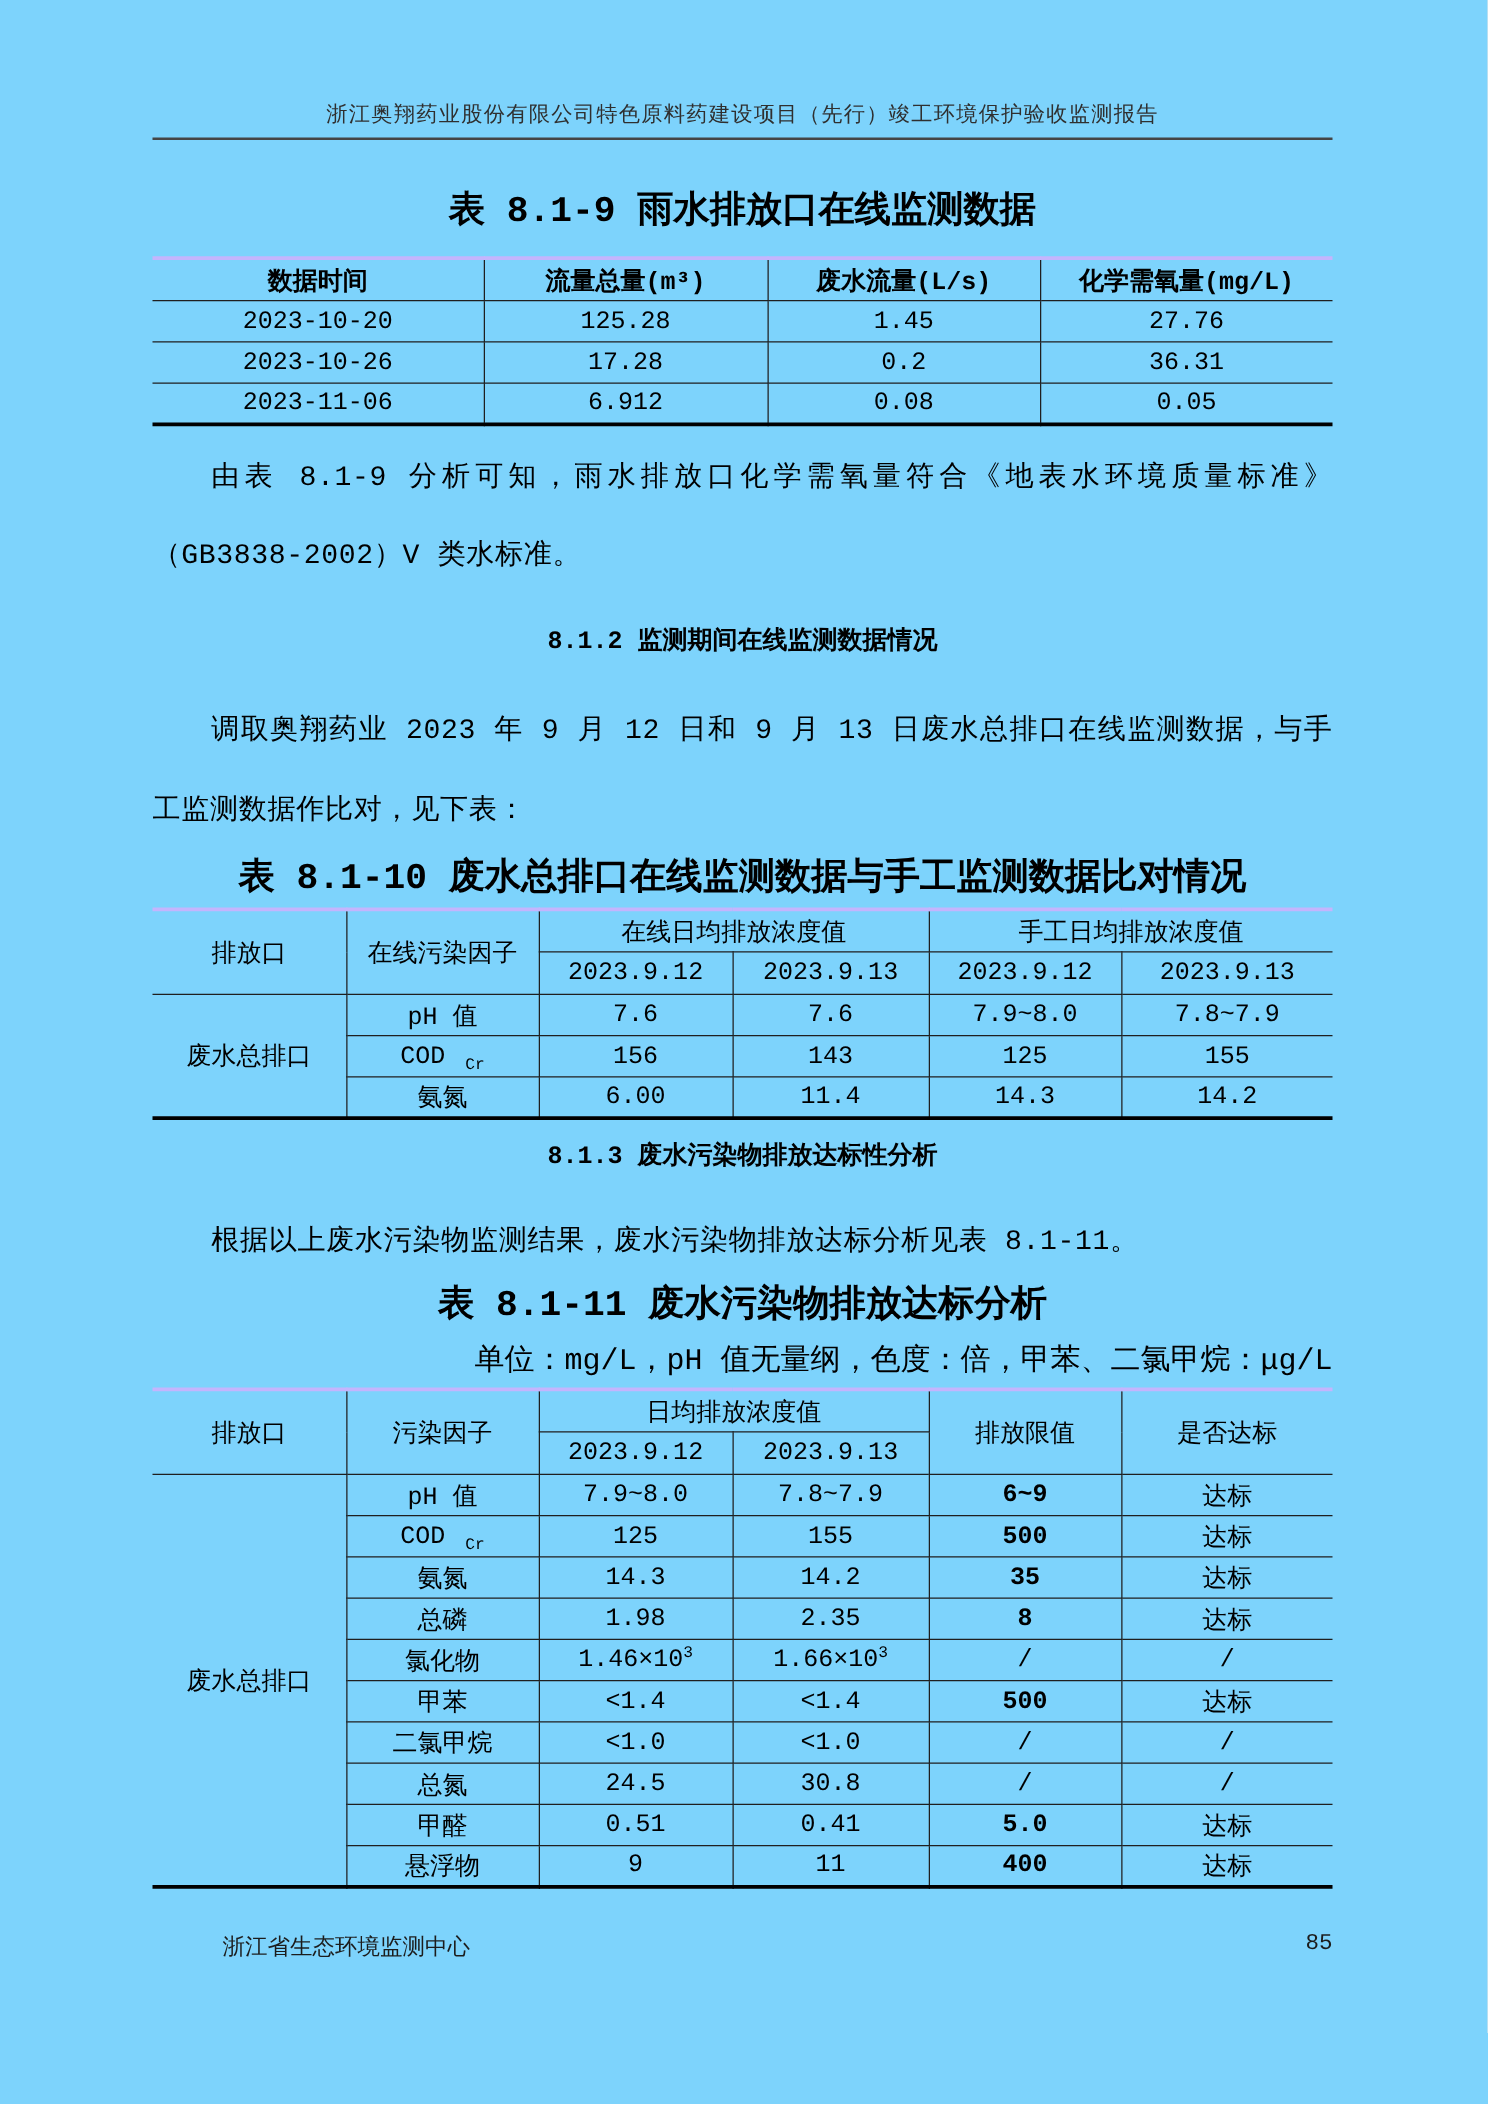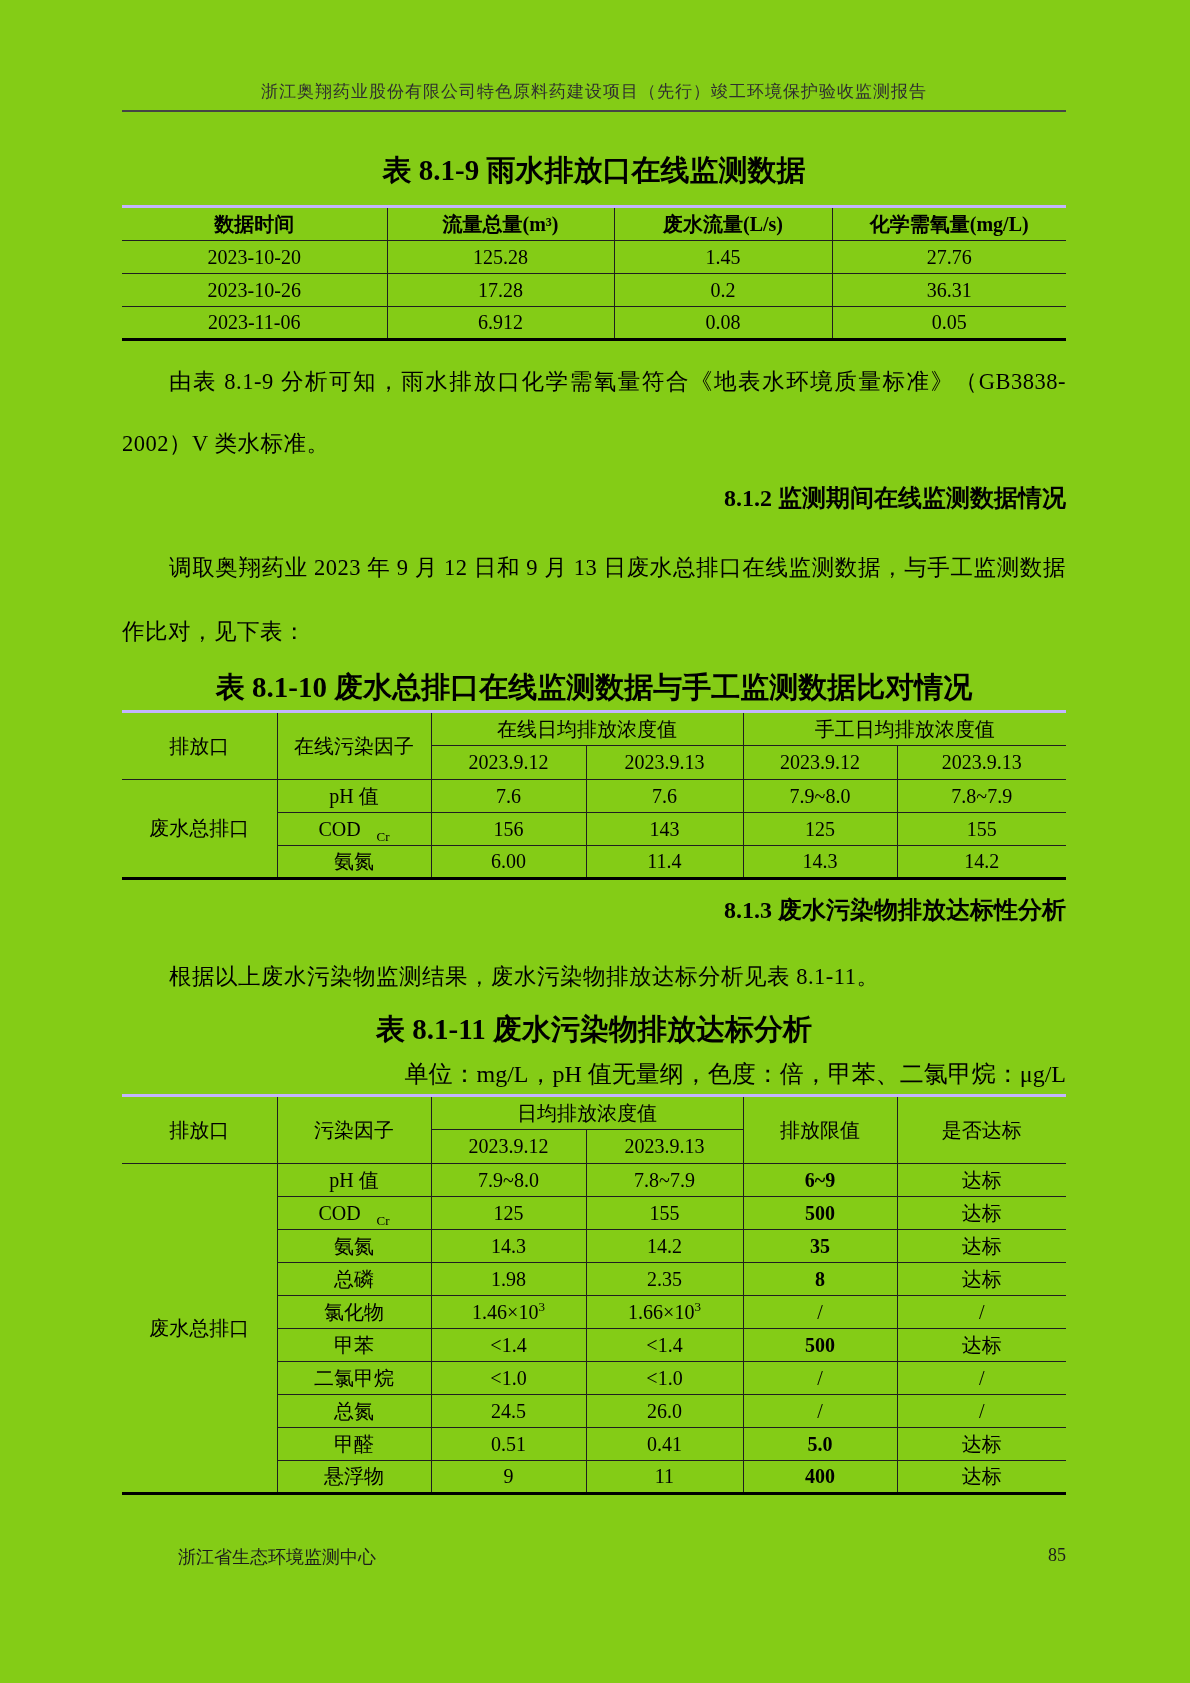--- a/index.html
+++ b/index.html
@@ -1,17 +1,17 @@
 <!DOCTYPE html>
 <html><head>
 <meta charset="utf-8">
 <style>
   html,body{margin:0;padding:0;background:#e8e8e8;}
-  .page{position:relative;width:1190px;height:1683px;background:#84cc16;margin:0 auto;
-        font-family:Liberation Serif, serif;color:#000;overflow:hidden;}
+  .page{position:relative;width:1190px;height:1683px;background:#7dd3fc;margin:0 auto;
+        font-family:Liberation Mono, monospace;color:#000;overflow:hidden;}
   .doc-header{position:absolute;top:80px;left:122px;width:944px;text-align:center;
               font-size:17px;letter-spacing:1px;color:#2f2f2f;padding-bottom:7px;
               border-bottom:2px solid #454545;}
   .content{position:absolute;top:126px;left:122px;width:944px;}
   .tbl-title{margin:31px 0 0 0;text-align:center;font-weight:bold;font-size:29px;line-height:26px;}
   .tbl-title.t10{margin-top:10px;}
   .tbl-title.t11{margin-top:22px;}
   .units-line{margin:20px 0 0 0;text-align:right;font-size:24px;line-height:24px;}
   table{border-collapse:collapse;width:100%;table-layout:fixed;
         border-top:3px solid #c4b5fd;border-bottom:3px solid #000;font-size:20px;}
@@ -25,21 +25,21 @@
   .t9 th{font-weight:bold;}
   .t10{margin-top:10px;}
   .t11{margin-top:8px;}
   td.bold{font-weight:bold;}
   sub{font-size:13px;line-height:0;padding-left:16px;}
   sup{font-size:13px;line-height:0;}
   .para{margin:10px 0 0 0;font-size:22.5px;line-height:62px;text-align:justify;
         text-indent:47px;letter-spacing:0.5px;}
   .para.p2{margin-top:22px;line-height:64px;}
   .para.p3{margin-top:34px;line-height:34px;}
-  .sec-heading{margin:7px 0 0 0;font-size:24px;font-weight:bold;line-height:32px;text-align:right;}
+  .sec-heading{margin:23px 0 0 0;font-size:20px;font-weight:bold;line-height:32px;text-align:center;}
   .sec-heading.h813{margin-top:14px;}
   .doc-footer{position:absolute;top:1545px;left:122px;width:944px;font-size:18px;color:#1c1c1c;}
   .footer-org{position:absolute;left:56px;top:0;}
   .footer-page{position:absolute;left:0;width:100%;text-align:right;top:0;}
 </style>
 </head>
 <body>
 
 <div class="page">
 
@@ -220,21 +220,21 @@
           <tr>
             <td>二氯甲烷</td>
             <td>&lt;1.0</td>
             <td>&lt;1.0</td>
             <td>/</td>
             <td>/</td>
           </tr>
           <tr>
             <td>总氮</td>
             <td>24.5</td>
-            <td>26.0</td>
+            <td>30.8</td>
             <td>/</td>
             <td>/</td>
           </tr>
           <tr>
             <td>甲醛</td>
             <td>0.51</td>
             <td>0.41</td>
             <td class="bold">5.0</td>
             <td>达标</td>
           </tr>

